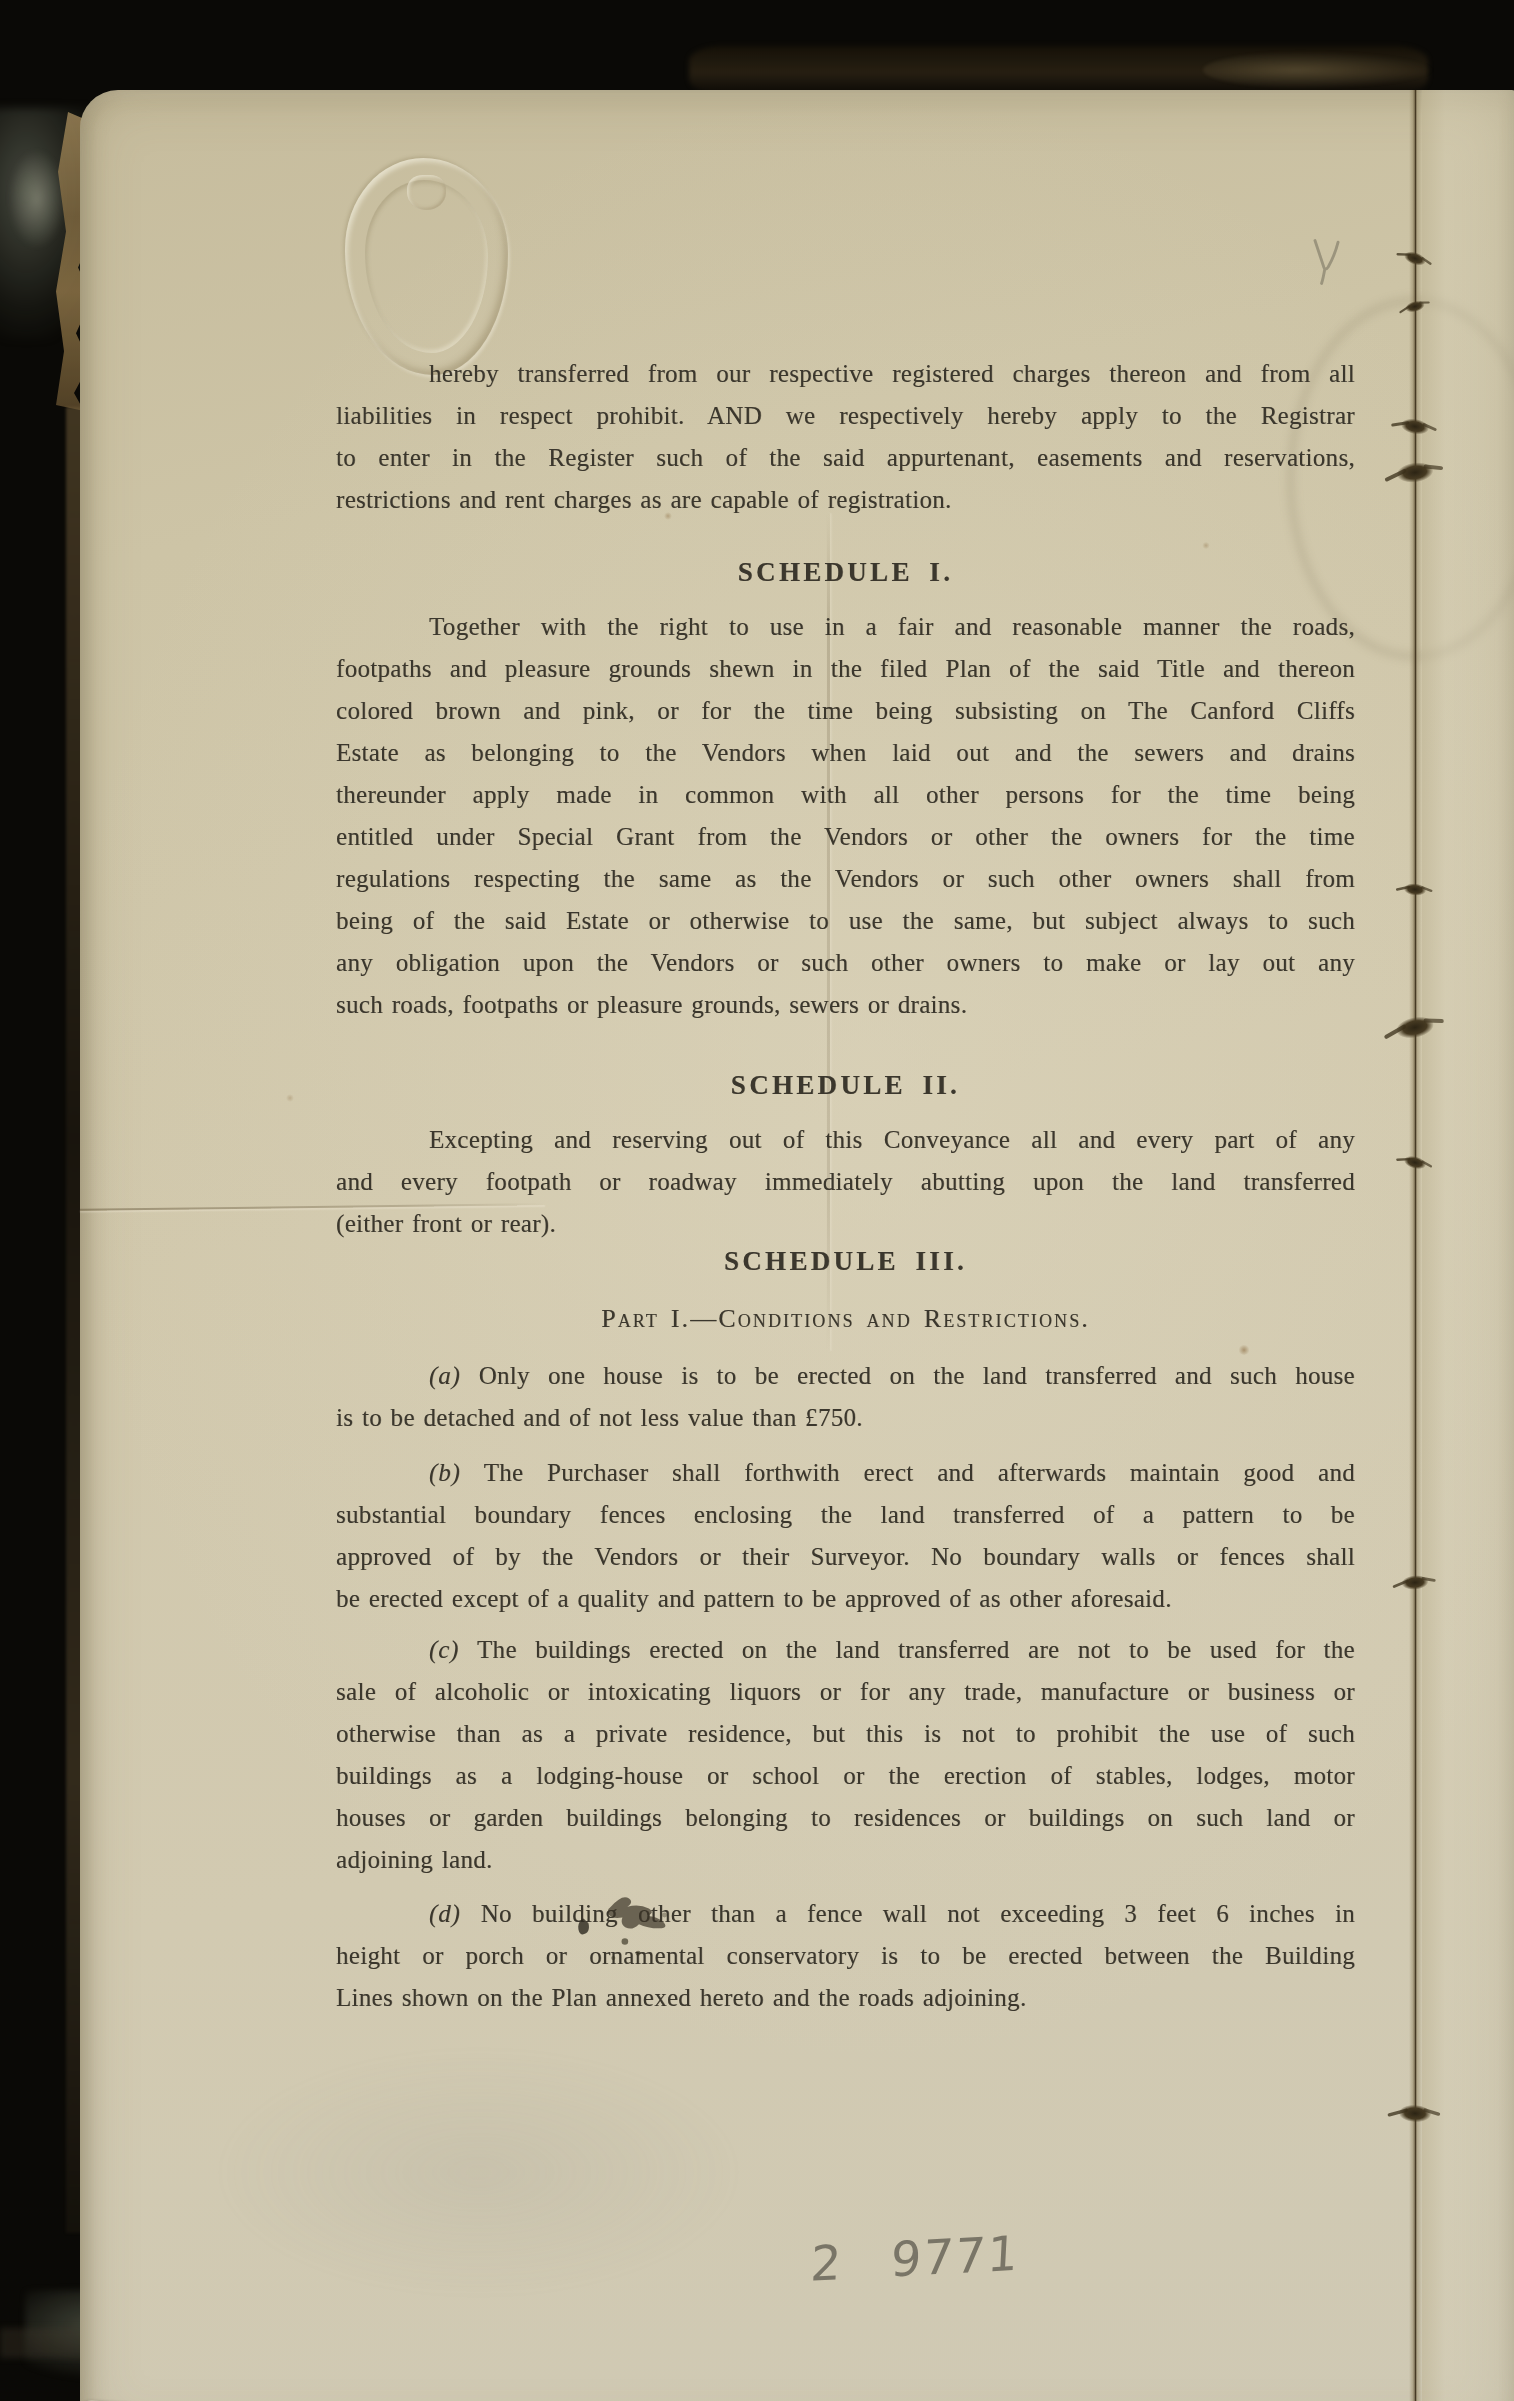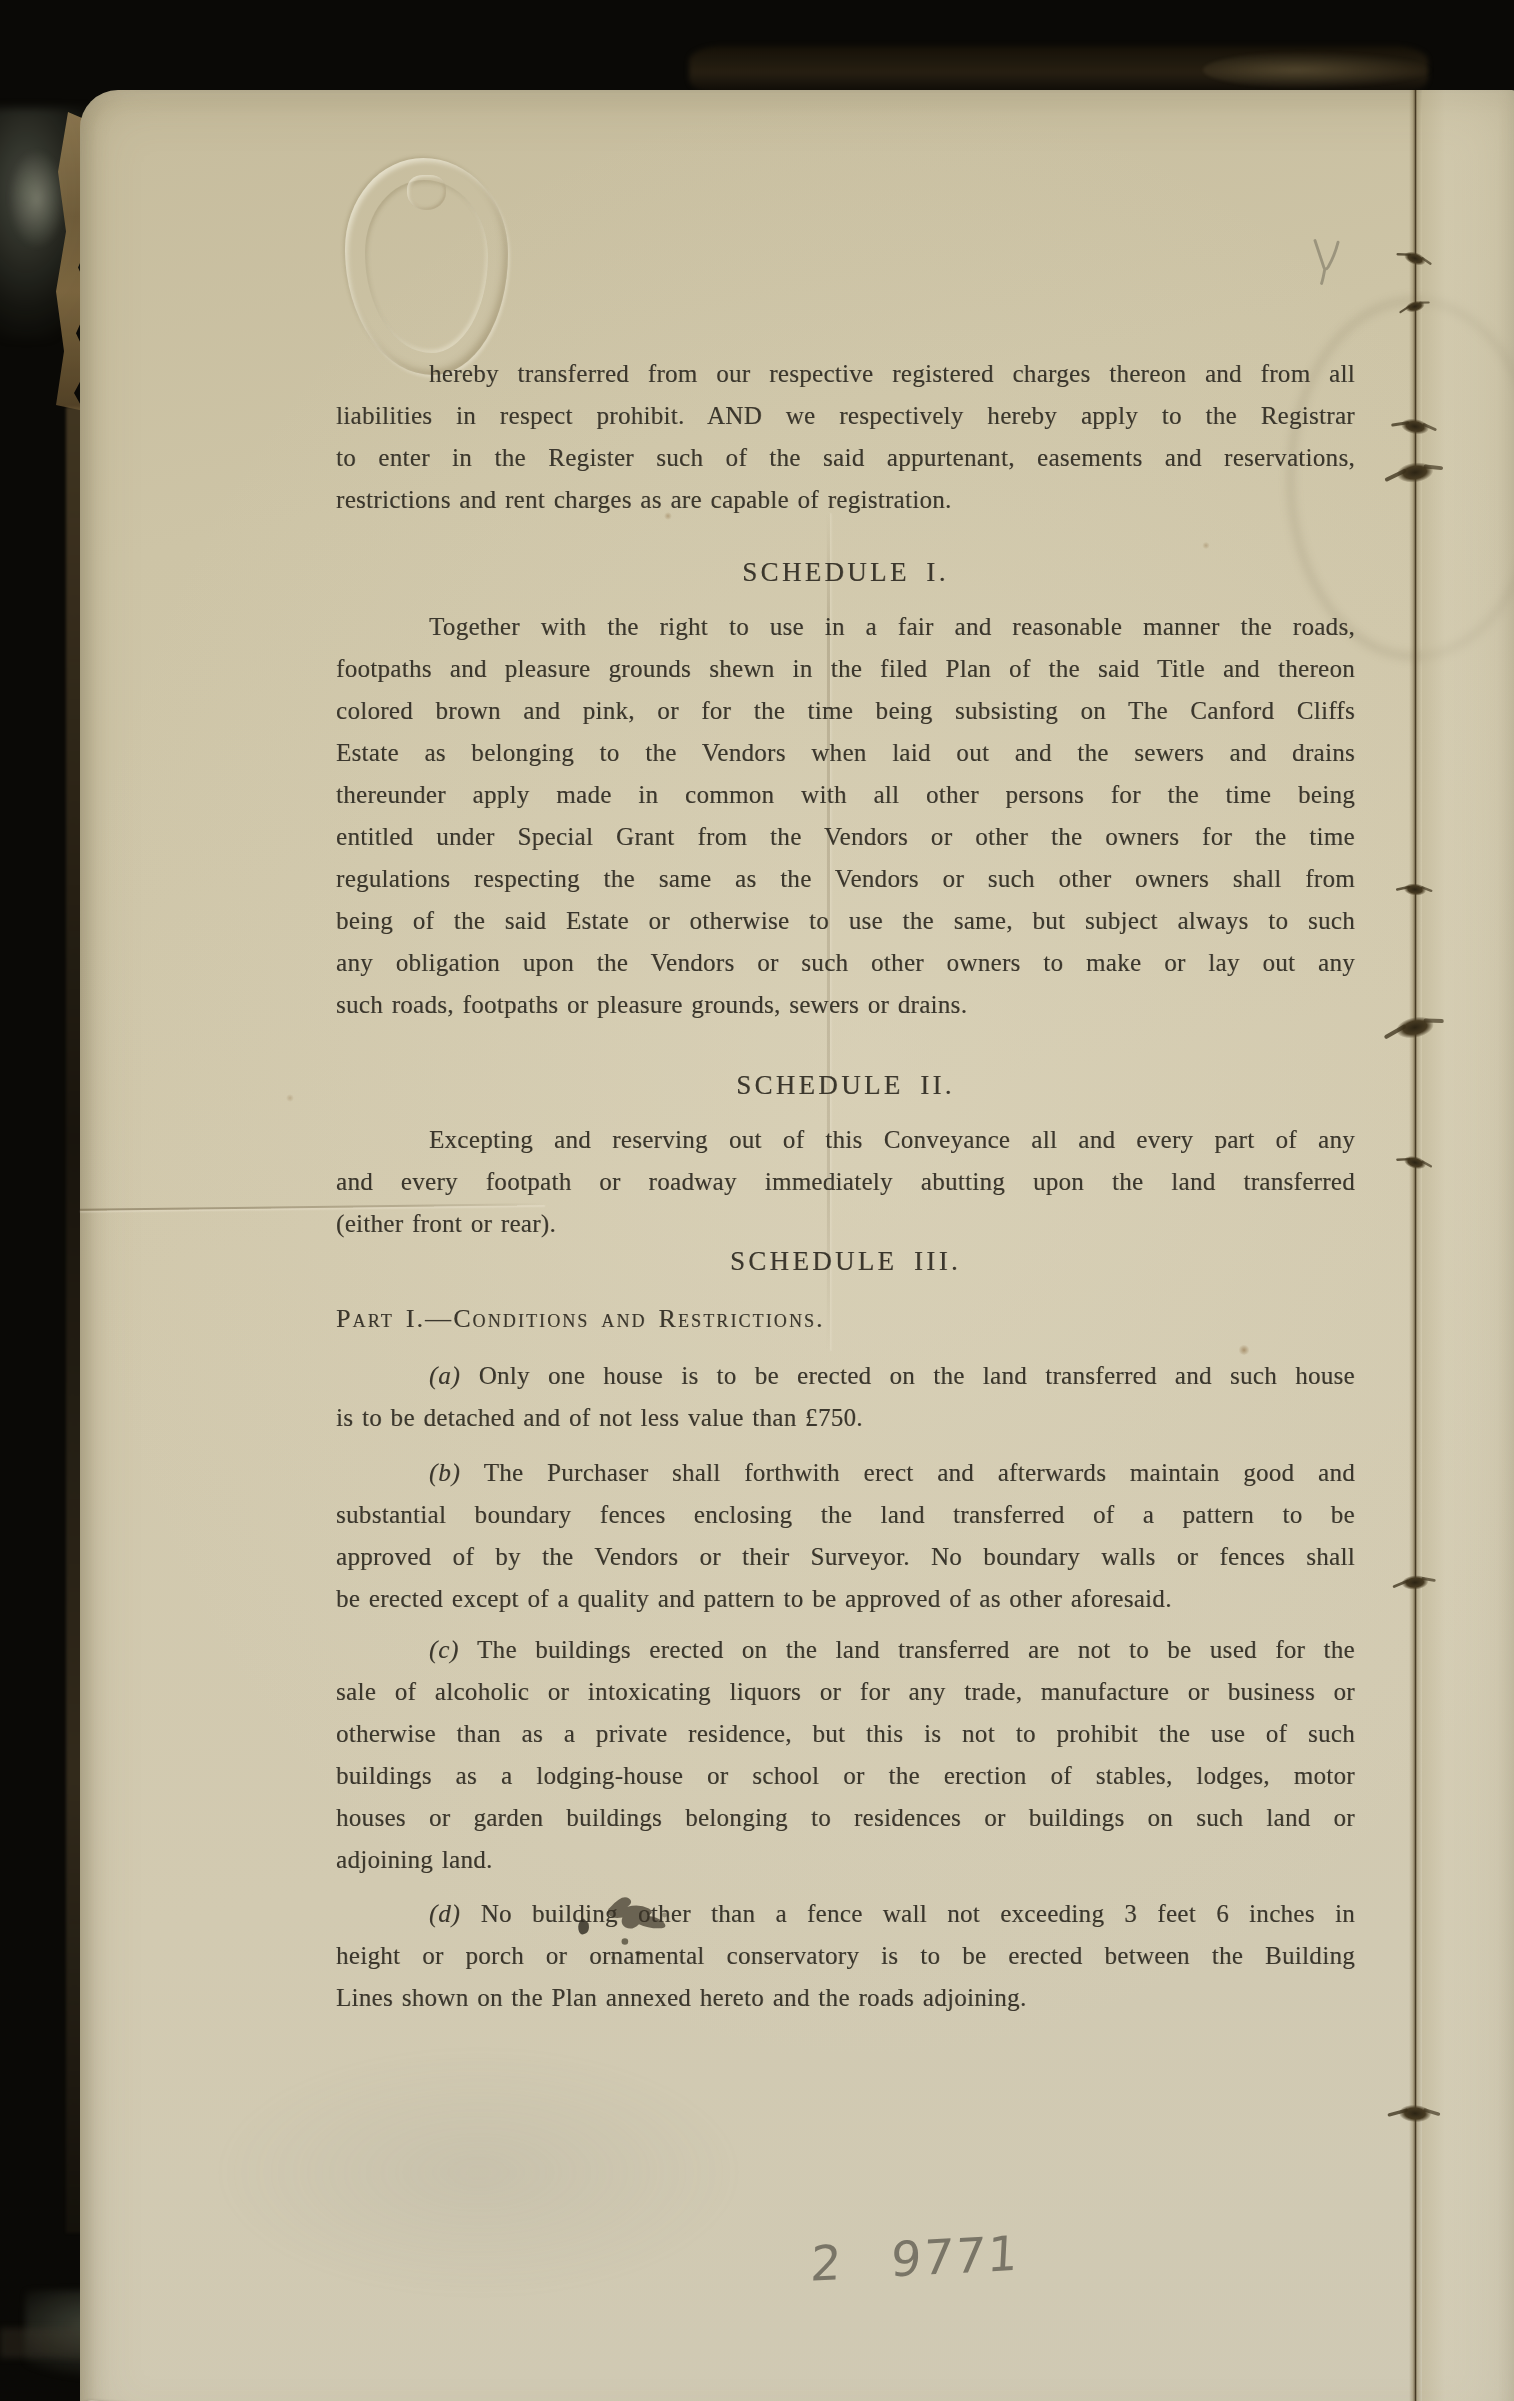--- a/index.html
+++ b/index.html
@@ -91,22 +91,22 @@
 
   
   .content{position:absolute;left:256px;top:263px;width:1019px;color:#3b372d;
     font-size:25px;letter-spacing:0.3px;word-spacing:2.1px;
     text-shadow:0.5px 0.3px 0 rgba(62,56,42,.4);}
   .line{height:42px;line-height:42px;text-align:justify;text-align-last:justify;white-space:normal;}
   .line.last{text-align-last:left;}
   .line.first{padding-left:93px;}
   .marker{font-style:italic;letter-spacing:0.8px;}
   .heading{height:42px;line-height:42px;text-align:center;font-size:27px;
-    letter-spacing:3.3px;word-spacing:6.6px;}
-  .subheading{height:42px;line-height:42px;text-align:left;font-size:26px;
+    letter-spacing:3.3px;word-spacing:6.6px;font-weight:bold;}
+  .subheading{height:42px;line-height:42px;text-align:center;font-size:26px;
     font-variant:small-caps;letter-spacing:2.1px;word-spacing:3.3px;}
   .mt36{margin-top:30px}.mt46{margin-top:38px}.mtm6{margin-top:-5px}.mt20{margin-top:16.6px}
   .mt18{margin-top:15px}.mt16{margin-top:13.3px}.mt15{margin-top:12.4px}.mt11{margin-top:9px}
 
   
   .handwriting{position:absolute;left:730px;top:2137px;width:332px;height:75px;
     color:#6b675a;font-family:"DejaVu Sans",sans-serif;font-size:48px;
     transform:rotate(-3deg) skewX(-6deg);opacity:.85;letter-spacing:1.7px;}
   .handwriting .hw-left{margin-right:48px;}
   .pencil-v{position:absolute;left:1220px;top:139px;opacity:.75;}

